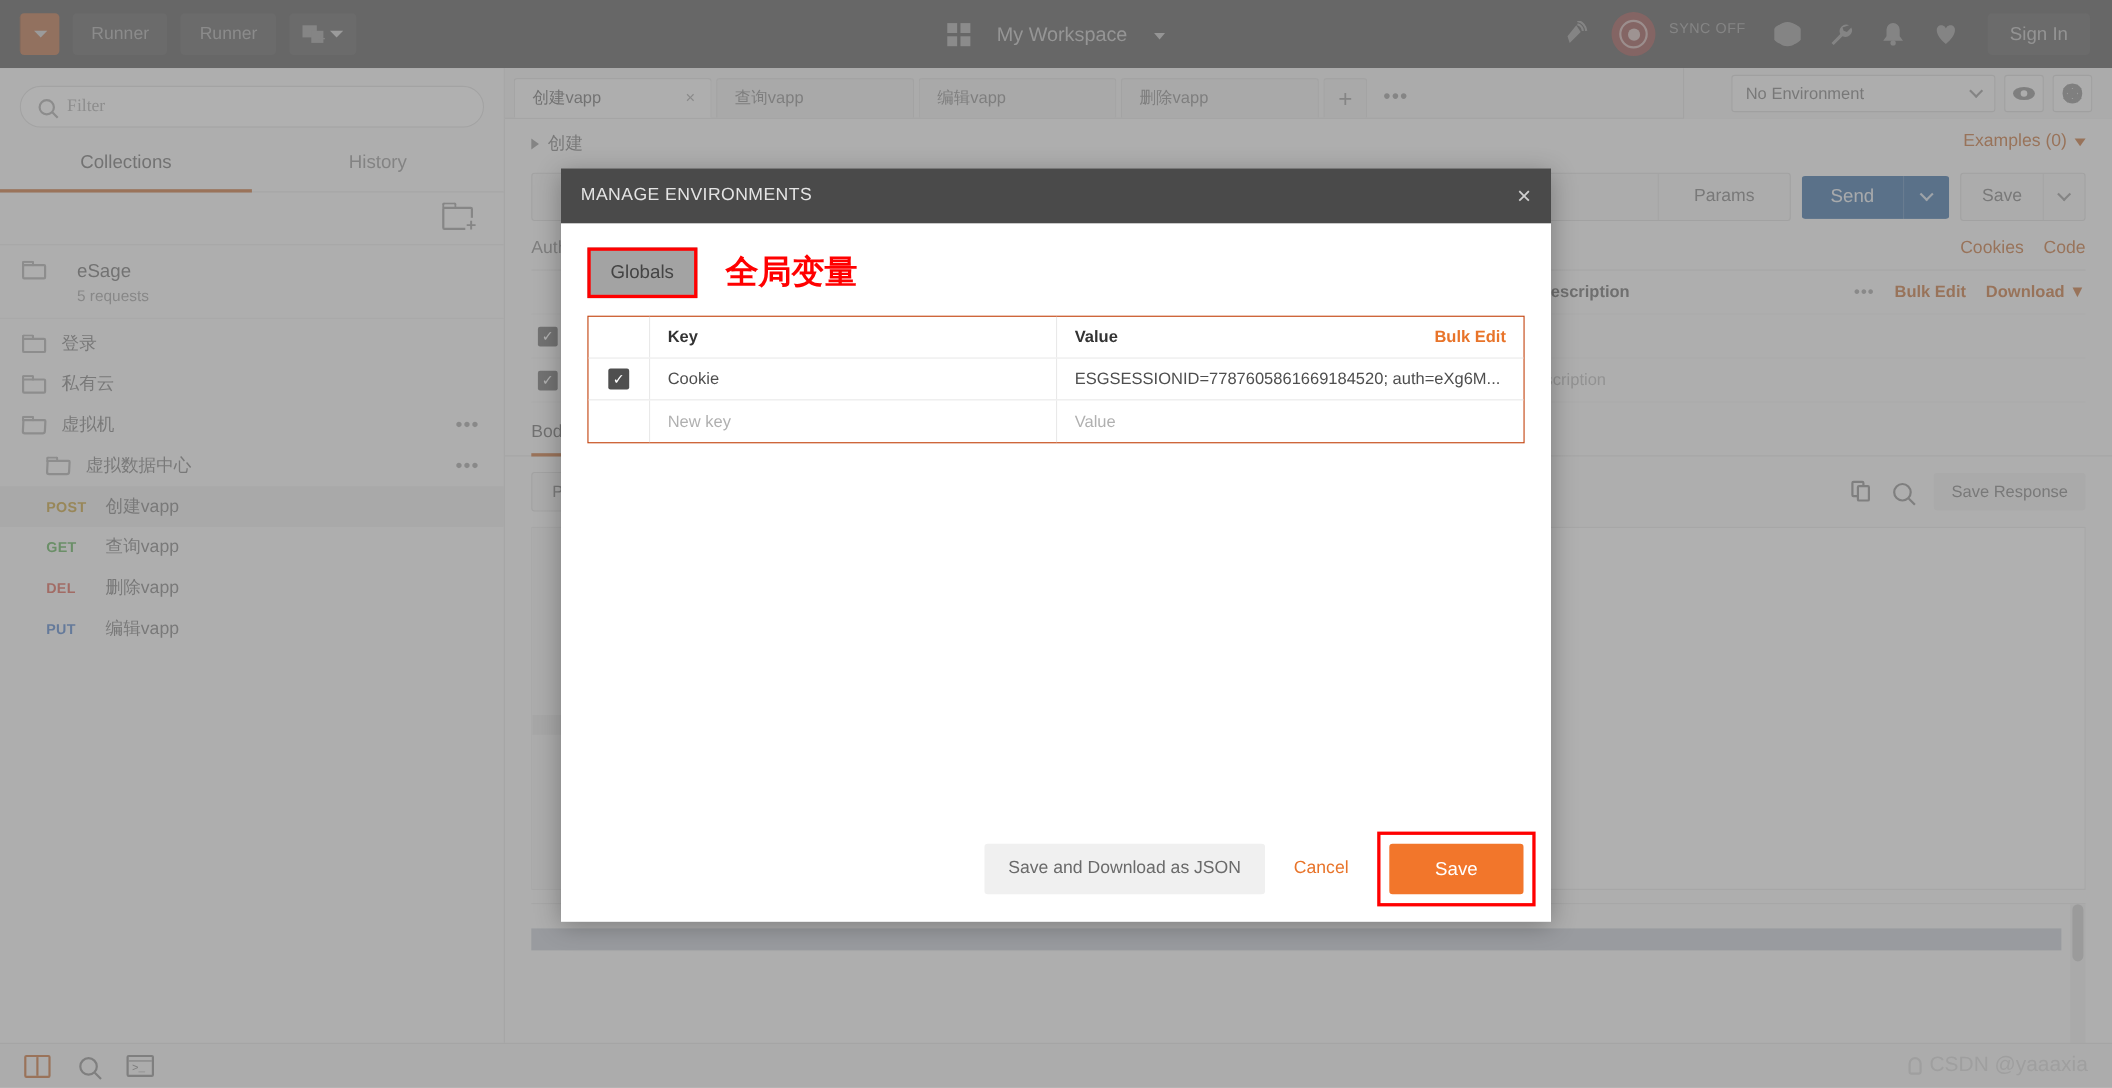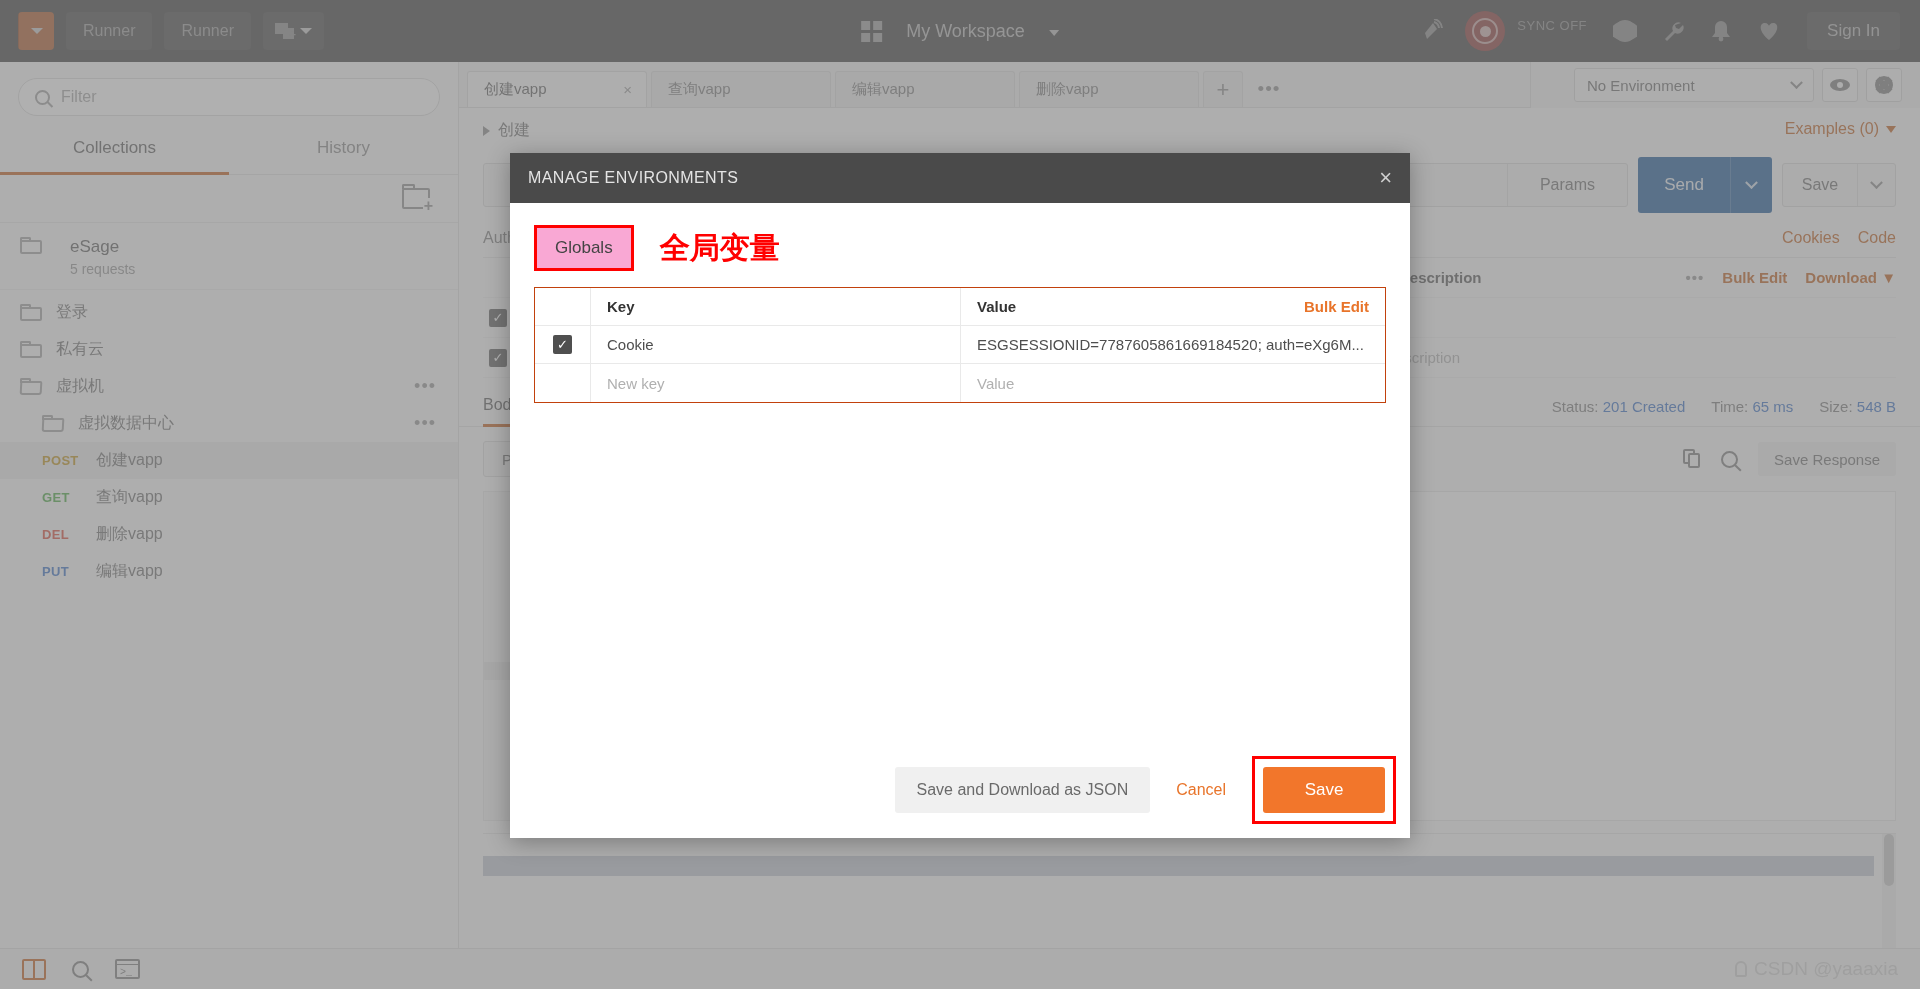--- a/index.html
+++ b/index.html
@@ -84,21 +84,21 @@
     position:absolute; top:62px; left:0; width: 459px; bottom: 41px;
     background:#fafafa; border-right: 1px solid #e0e0e0;
   }
   .filterwrap { padding: 16px 18px 10px 18px; }
   .filterbox {
     height: 38px; border: 1px solid #dcdcdc; border-radius: 19px; background:#fff;
     display:flex; align-items:center; gap: 11px; padding: 0 16px;
   }
   .mag { width:15px;height:15px;border:2px solid #a0a0a0;border-radius:50%; position:relative; flex:none;}
   .mag:after { content:""; position:absolute; width:2px;height:7px;background:#a0a0a0; right:-3px;bottom:-5px; transform:rotate(-45deg);}
-  .filterbox input { border:none;outline:none;flex:1;font-size:16px;color:#14532d; font-family:Liberation Sans, sans-serif; background:transparent;}
+  .filterbox input { border:none;outline:none;flex:1;font-size:16px;color:#14532d; font-family:Liberation Serif, serif; background:transparent;}
   .filterbox input::placeholder { color:#a5a5a5; }
 
   .sbtabs { display:flex; border-bottom: 1px solid #e2e2e2; }
   .sbtab {
     flex:1; text-align:center; padding: 12px 0 14px; font-size: 17px; color:#8a8a8a; cursor:pointer;
     border-bottom: 3px solid transparent; margin-bottom:-1px;
   }
   .sbtab.active { color:#5d5d5d; border-bottom-color:#c45f1d; }
 
   .sb-actions { height: 48px; display:flex; align-items:center; justify-content:flex-end; padding-right: 28px; border-bottom:1px solid #e6e6e6;}
@@ -164,21 +164,21 @@
 
   .breadcrumb { display:flex; align-items:center; gap:8px; padding: 12px 0 8px 24px; font-size:16px; color:#6f6f6f;}
   .tri { width:0;height:0;border-top:5px solid transparent;border-bottom:5px solid transparent;border-left:7px solid #8c8c8c;}
   .examples { position:absolute; right: 24px; top: 58px; font-size:16px; color:#c1601f; display:flex;align-items:center;gap:7px; cursor:pointer;}
   .examples .c { width:0;height:0;border-left:5px solid transparent;border-right:5px solid transparent;border-top:7px solid #c1601f;}
 
   .urlrow { display:flex; align-items:center; gap: 10px; padding: 8px 24px 0 24px; }
   .methodsel { width: 160px; height:44px; border:1px solid #d9d9d9; border-radius:3px; background:#f4f4f4;}
   .urlbox { flex:1; height:44px; border:1px solid #d9d9d9; border-radius:3px; background:#f4f4f4; display:flex; align-items:center; justify-content:flex-end;}
   .params { width: 120px; text-align:center; font-size:16px; color:#6f6f6f; border-left:1px solid #e0e0e0; line-height:42px; cursor:pointer;}
-  .sendgrp { display:flex; height:56px; border-radius:3px; overflow:hidden; }
+  .sendgrp { display:flex; height:39px; border-radius:3px; overflow:hidden; }
   .sendbtn { width: 92px; background:#1d5b9a; color:#e9eef3; font-size:17px; display:flex;align-items:center;justify-content:center; cursor:pointer;}
   .sendcaret { width: 42px; background:#1d5b9a; border-left:1px solid rgba(255,255,255,.18); display:flex;align-items:center;justify-content:center; cursor:pointer;}
   .sendcaret .chev { border-color:#cfdcea; }
   .savegrp { display:flex; height:44px; border:1px solid #d9d9d9; border-radius:3px; overflow:hidden; background:#f4f4f4;}
   .savebtn { width: 74px; display:flex;align-items:center;justify-content:center;font-size:16px;color:#6f6f6f; cursor:pointer;}
   .savecaret { width:38px; border-left:1px solid #e0e0e0; display:flex;align-items:center;justify-content:center;cursor:pointer;}
 
   .reqtabs { display:flex; align-items:center; gap:28px; padding: 16px 24px 0 24px; font-size:16px; color:#7e7e7e; }
   .cc { margin-left:auto; display:flex; gap: 18px; color:#c1601f; }
   .cc span { cursor:pointer; }
@@ -245,21 +245,21 @@
   }
   .modal-head {
     height: 50px; background:#4a4a4a; display:flex; align-items:center; padding: 0 18px;
   }
   .modal-title { color:#e4e4e4; font-size:16px; letter-spacing:.4px; }
   .modal-x { margin-left:auto; color:#cfcfcf; font-size:22px; cursor:pointer; line-height:1;}
   .modal-body { flex:1; padding: 22px 24px 0 24px; position:relative;}
   .globrow { display:flex; align-items:center; gap: 26px; }
   .globbox {
     border: 3px solid #f00; padding: 10px 18px; font-size: 17px; color:#444;
-    cursor:pointer; background:#f9a8d4;
+    cursor:pointer; background:#a3a3a3;
   }
   .annot { color:#f00; font-size:30px; font-weight:bold; font-family:"DejaVu Sans", sans-serif; line-height:1;}
 
   .gtable { margin-top: 16px; border:1px solid #c2410c; }
   .grow { display:flex; align-items:center; height: 38px; border-bottom:1px solid #e9e9e9; font-size:15px; color:#4e4e4e;}
   .grow:last-child { border-bottom:none; }
   .grow.head { color:#333; font-weight:bold; }
   .gc-chk { width: 56px; display:flex; align-items:center; justify-content:center; border-right:1px solid #e9e9e9; height:100%;}
   .gchk { width:19px;height:19px;background:#4f4f4f;border-radius:2px;color:#fff;font-size:13px;display:flex;align-items:center;justify-content:center;}
   .gc-key { flex: 0 0 370px; padding-left: 16px; border-right:1px solid #e9e9e9; height:100%; display:flex;align-items:center;}
@@ -519,25 +519,20 @@
       <div class="hdr-row">
         <span class="cbx">✓</span>
         <span class="cell-k"></span>
         <span class="cell-v"></span>
         <span class="cell-d muted">Description</span>
       </div>
     </div>
 
     <div class="bodytabs">
       <span class="bt active">Body</span>
-      <span class="statusline">
-        <span><span>Status:</span> <b>201 Created</b></span>
-        <span><span>Time:</span> <b>65 ms</b></span>
-        <span><span>Size:</span> <b>548 B</b></span>
-      </span>
     </div>
 
     <div class="prebar">
       <div class="prebtn">Pre</div>
       <span class="resp-right">
         <span class="copyic">
             <i></i>
             <i></i>
           </span>
         <span class="srch"></span>

